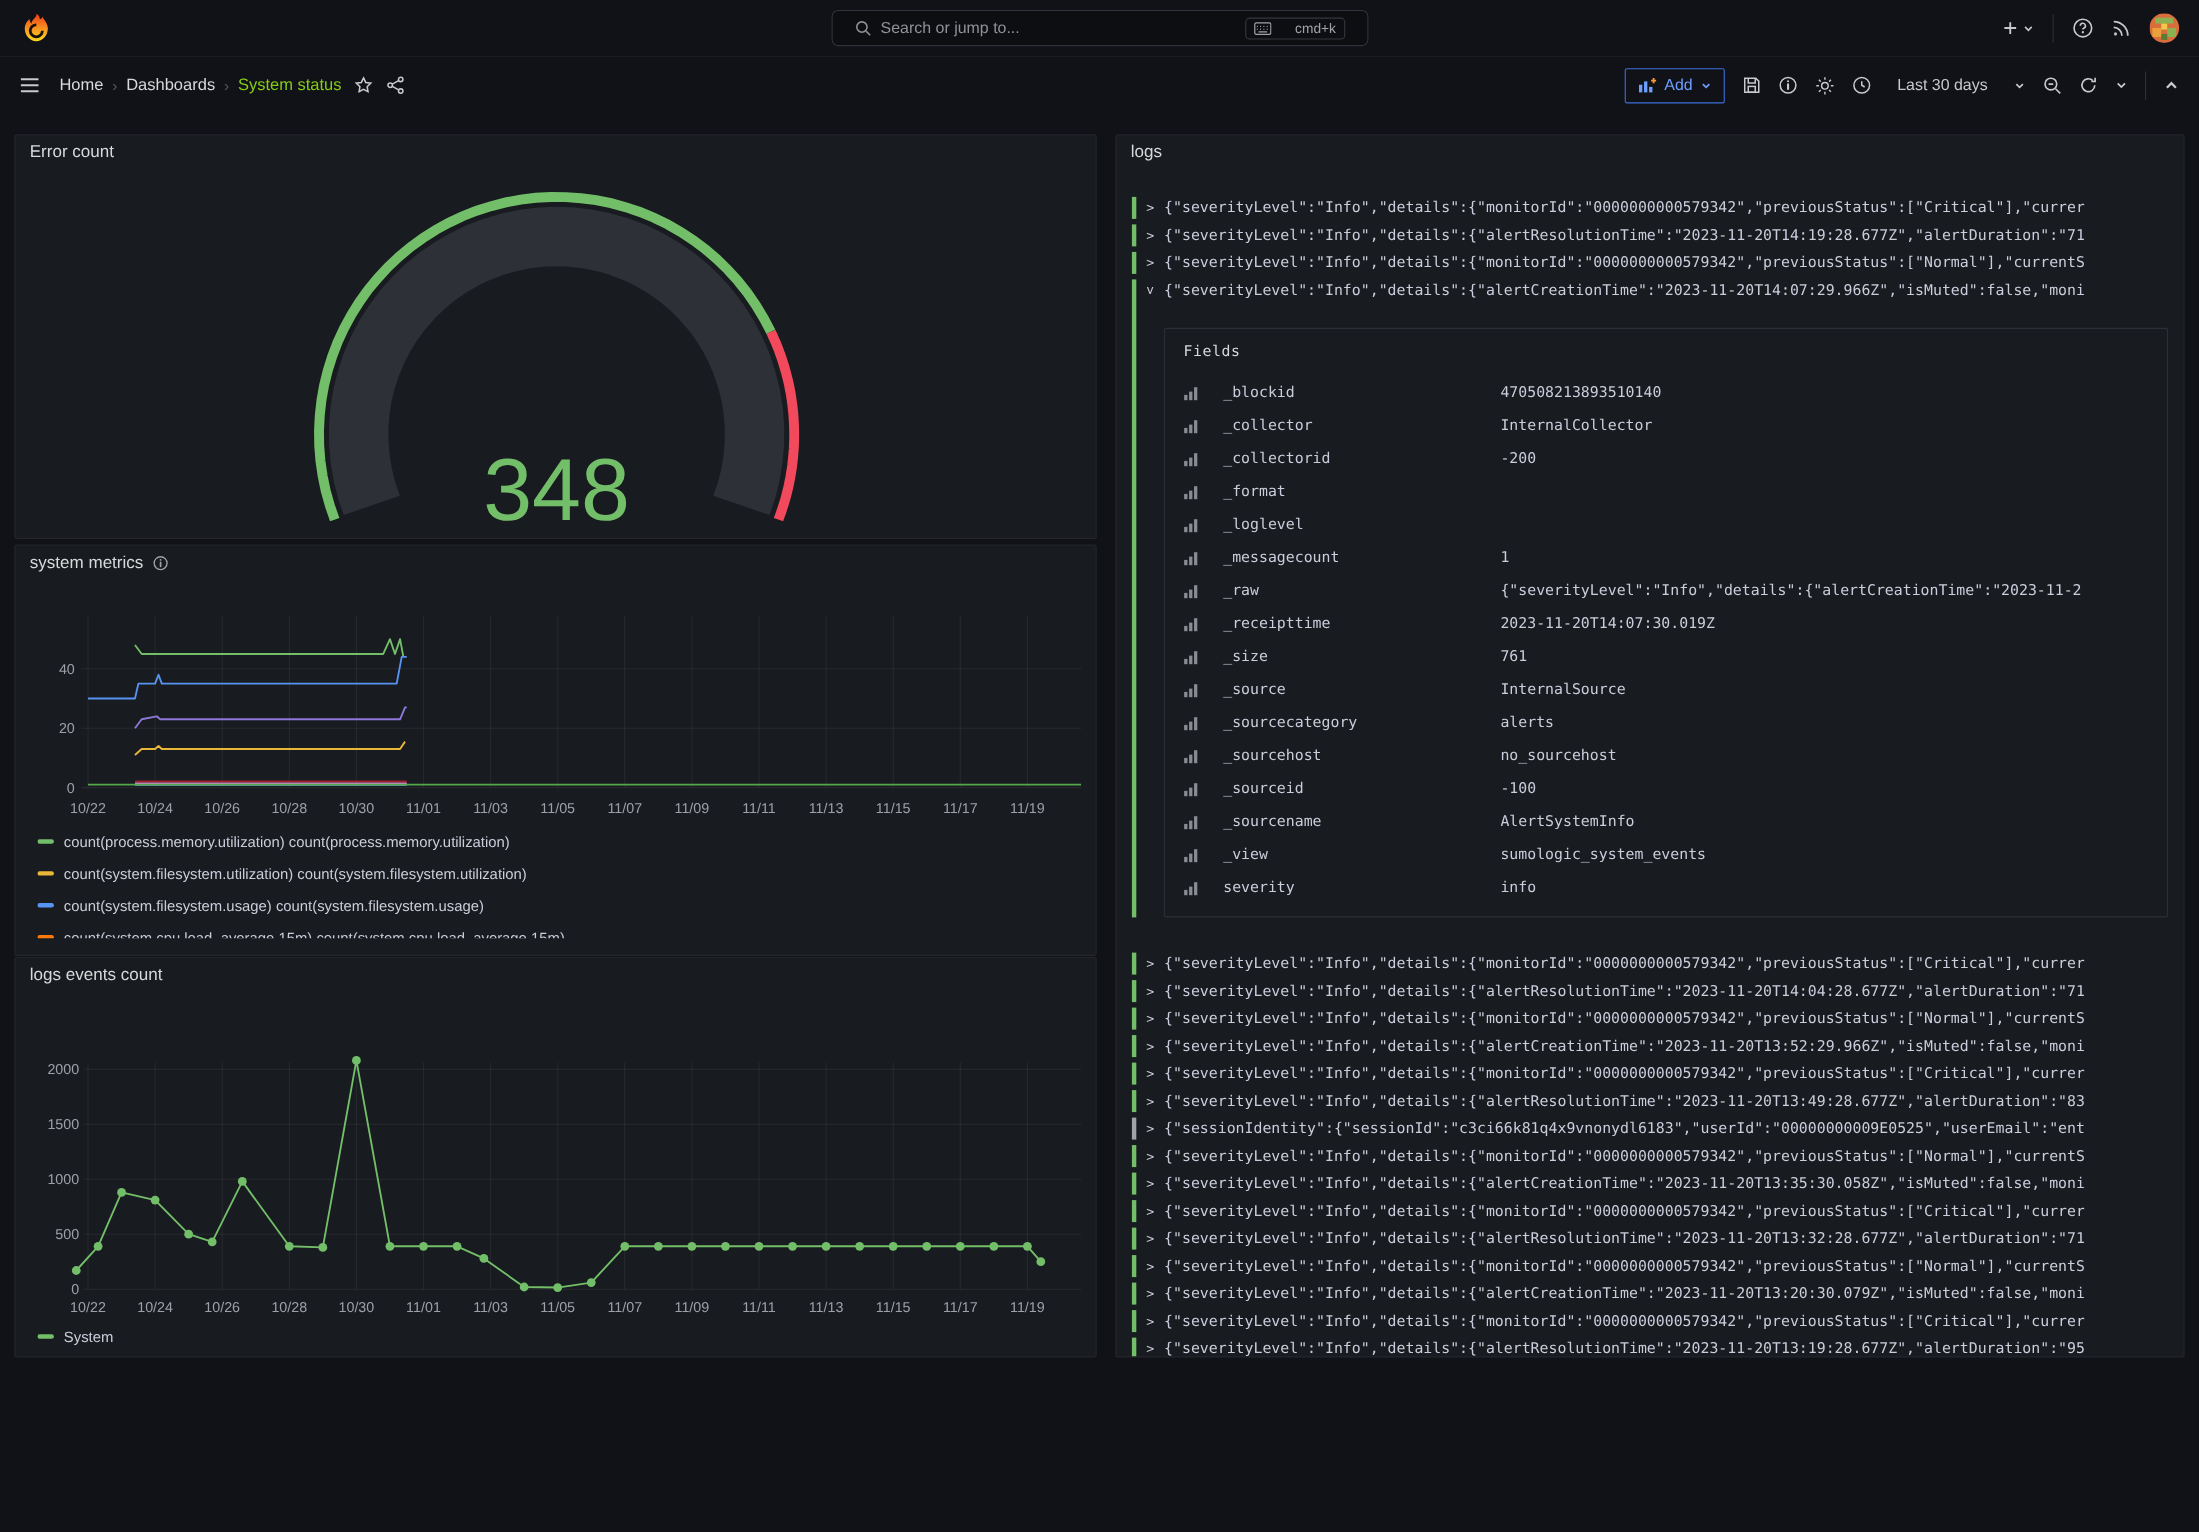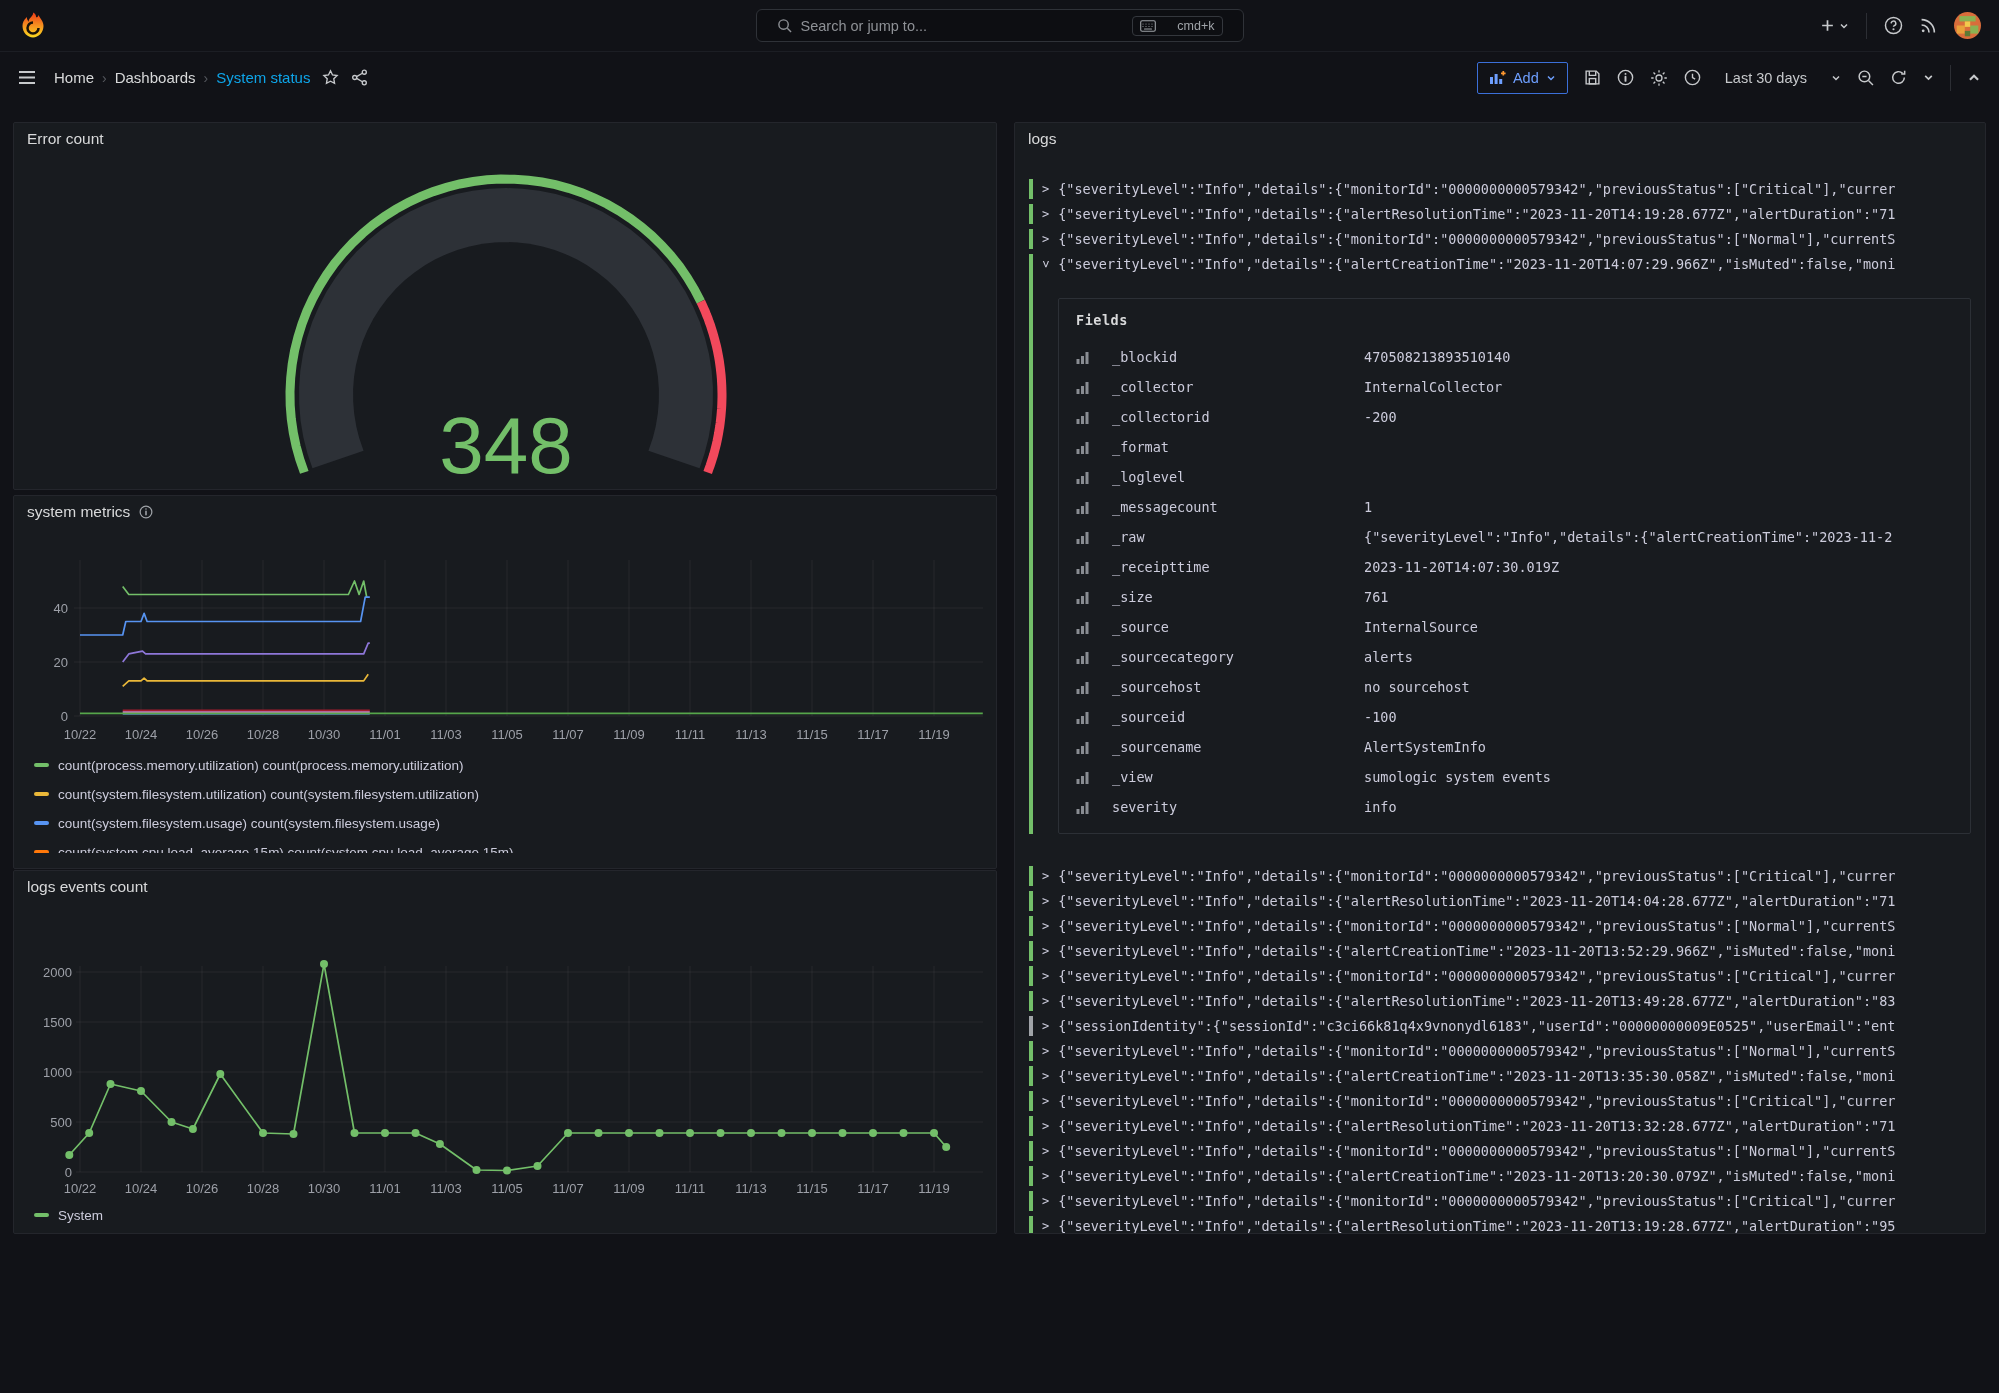--- a/index.html
+++ b/index.html
@@ -13,21 +13,21 @@
 .search{position:absolute;left:50%;transform:translateX(-50%);width:488px;height:33px;background:#0d0e12;border:1px solid #2f3238;border-radius:6px;display:flex;align-items:center;padding:0 20px;gap:9px;color:#8e9196}
 .search .ph{font-size:14.5px;flex:1;color:#8e9196}
 .kbd{display:flex;align-items:center;gap:21px;border:1px solid #34373d;border-radius:4px;padding:2px 7px;color:#9fa3a8;font-size:12.5px}
 .tb-right{margin-left:auto;display:flex;align-items:center;gap:17px}
 .icon-btn{background:none;border:none;color:#c7c9cc;display:flex;align-items:center;gap:4px;font-family:inherit}
 .divider{width:1px;height:26px;background:#2c2e34}
 
 .subbar{height:51px;display:flex;align-items:center;padding:0 18px;gap:12px;background:#111217}
 .crumbs{display:flex;align-items:flex-end;gap:8px;margin-left:6px}
 .crumb{font-size:15px;color:#d8d9da;text-decoration:none}
-.crumb.current{color:#0ea5e9}
+.crumb.current{color:#84cc16}
 .crumb-sep{color:#55585e;font-size:14px}
 .sb-right{margin-left:auto;display:flex;align-items:center;gap:16px}
 .add-btn{display:flex;align-items:center;gap:7px;height:32px;padding:0 11px;border:1px solid #3b6fd9;border-radius:2px;background:transparent;color:#6e9fff;font-size:14.5px;font-family:inherit}
 .time-btn{display:flex;align-items:center;gap:24px;color:#c7c9cc;font-size:14.5px;background:none;border:none;font-family:inherit}
 
 .dash{position:absolute;top:103px;left:0;right:0;bottom:0}
 .panel{position:absolute;background:#181b1f;border:1px solid #24262c;border-radius:2px;overflow:hidden}
 .panel-title{position:absolute;top:7px;left:13px;font-size:15.5px;font-weight:500;color:#d8d9da;display:flex;align-items:center;gap:9px;z-index:3;white-space:nowrap}
 #panel-gauge{left:13px;top:19px;width:984px;height:368px}
 #panel-system{left:13px;top:392px;width:984px;height:374px}
@@ -43,21 +43,21 @@
 
 .logs-body{position:absolute;left:14px;right:2px;top:56px;font-family:"DejaVu Sans Mono",monospace;font-size:13.5px}
 .log-row{display:flex;align-items:center;height:20px;margin-bottom:5px;border-left:4px solid #73bf69;padding-left:9px;white-space:nowrap;overflow:hidden}
 .log-row.gray{border-left-color:#a0a4a8}
 .chev{color:#ccccdc;margin-right:9px;font-size:12px;flex:none}
 .chev.down{transform:rotate(90deg)}
 .log-text{color:#ccccdc;white-space:pre;overflow:hidden}
 .expanded-block{border-left:4px solid #73bf69;padding-left:9px;margin-bottom:6px}
 .exp-row{display:flex;align-items:center;height:20px;white-space:nowrap;overflow:hidden}
 .fields-box{margin:24px 12px 32px 16px;height:536px;border:1px solid #2c3036;border-radius:2px;padding:13px 17px;overflow:hidden}
-.fields-title{font-size:13.5px;font-weight:bold;color:#d8d9da;margin-bottom:14px;letter-spacing:.5px}
+.fields-title{font-size:13.5px;font-weight:normal;color:#d8d9da;margin-bottom:14px;letter-spacing:.5px}
 .field-row{display:flex;align-items:center;height:30px}
 .f-icon{width:36px;flex:none;display:flex;align-items:center;background:none;border:none}
 .f-name{width:252px;flex:none;color:#ccccdc}
 .f-val{flex:1;color:#ccccdc;white-space:pre;overflow:hidden}
 </style>
 </head>
 <body>
 
 <header class="topbar">
   <span class="logo">

